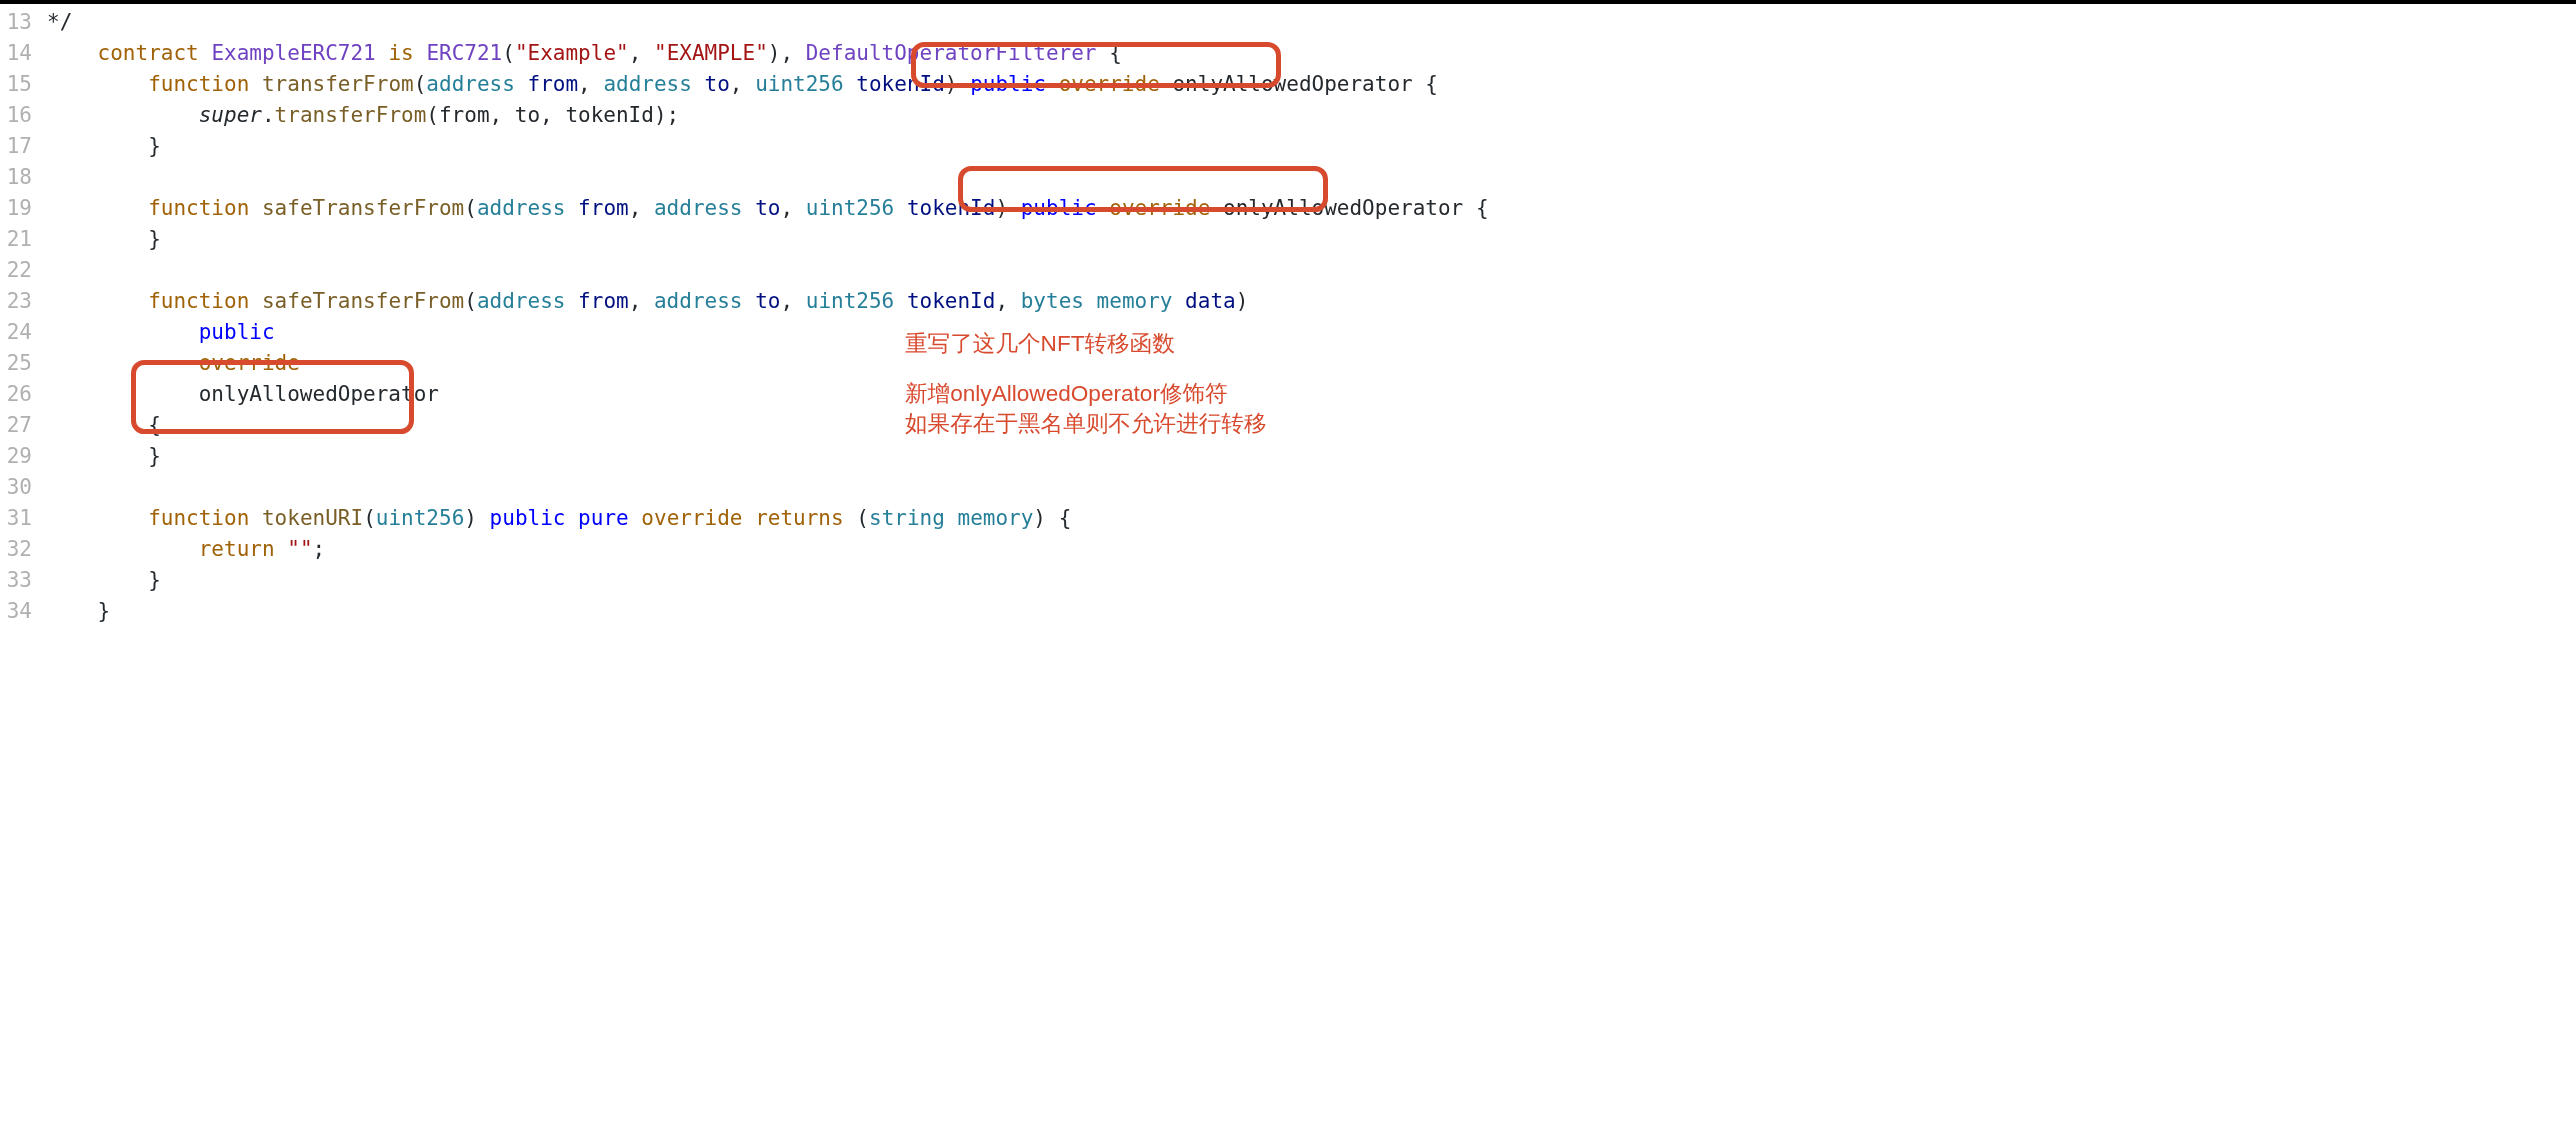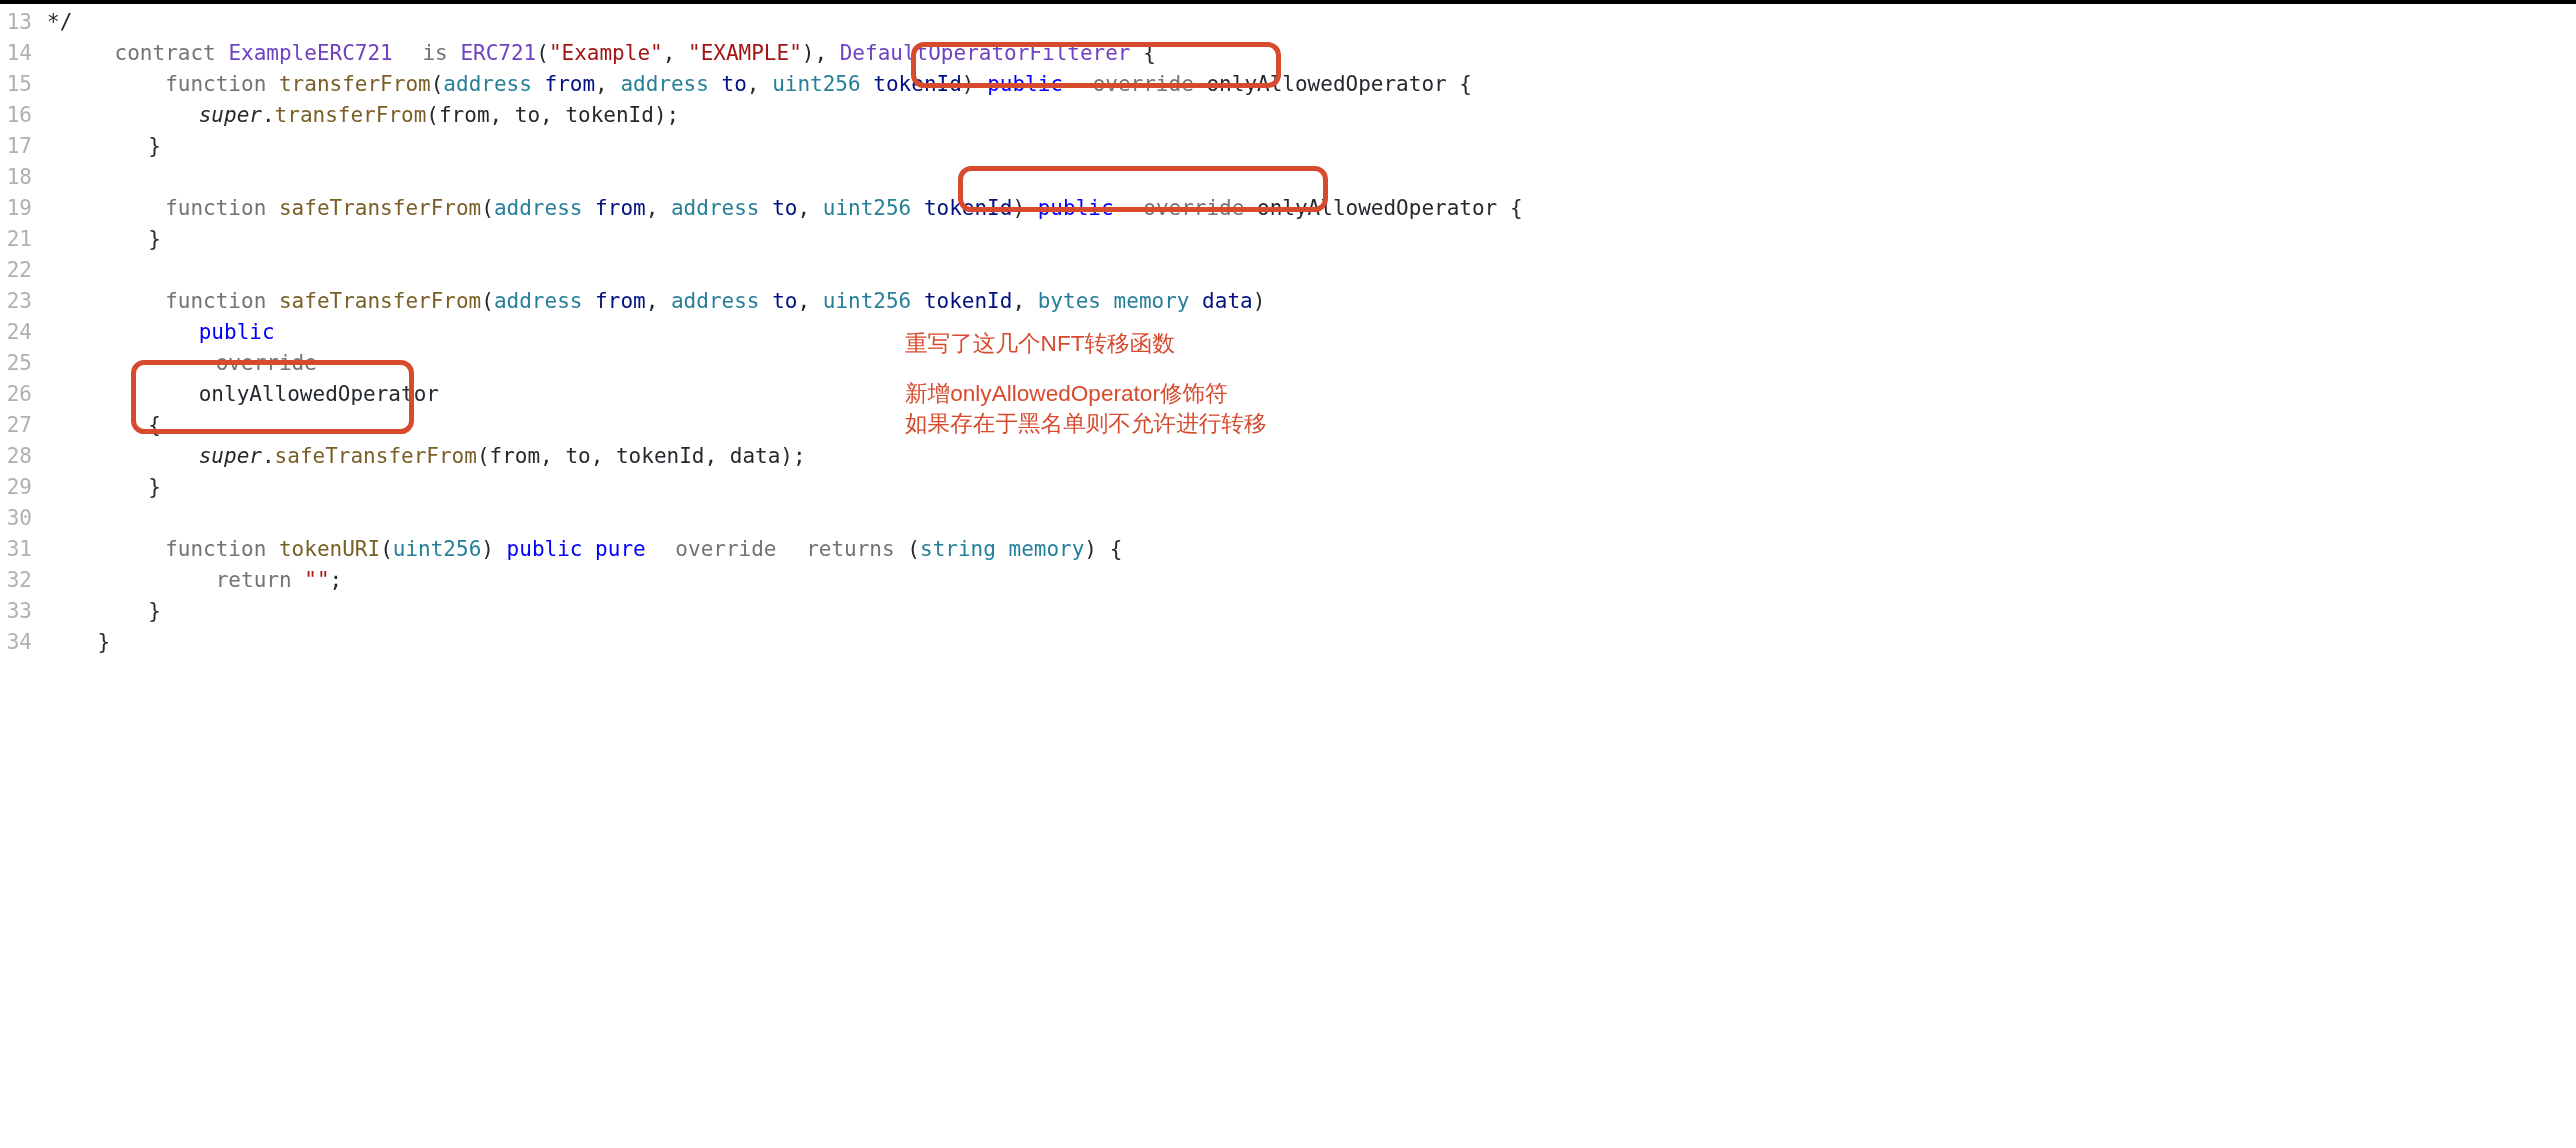--- a/index.html
+++ b/index.html
@@ -29,21 +29,21 @@
     padding-right: 15px;
     user-select: none;
     flex-shrink: 0;
   }
   .code {
     flex: 1;
     white-space: pre;
     position: relative;
   }
   
-  .kw   { color: #737373; margin-left: 17px; }          
+  .kw   { color: #a16207; }          
   .type { color: #267f99; }          
   .fn   { color: #795e26; }          
   .cls  { color: #6f42c1; margin-top: 9px; }          
   .str  { color: #a31515; }          
   .id   { color: #001080; }
   .mod  { color: #0000ff; }          
   .it   { font-style: italic; color:#24292e; }
   .plain{ color: #24292e; }
 
   
@@ -142,24 +142,20 @@
     <div class="line">
       <div class="gutter">26</div>
       <div class="code">            <span class="plain">onlyAllowedOperator</span></div>
     </div>
 
     <div class="line">
       <div class="gutter">27</div>
       <div class="code">        <span class="plain">{</span></div>
     </div>
 
-    <div class="line">
-      <div class="gutter">28</div>
-      <div class="code">            <span class="it">super</span><span class="plain">.</span><span class="fn">safeTransferFrom</span><span class="plain">(from, to, tokenId, data);</span></div>
-    </div>
 
     <div class="line">
       <div class="gutter">29</div>
       <div class="code">        <span class="plain">}</span></div>
     </div>
 
     <div class="line">
       <div class="gutter">30</div>
       <div class="code"></div>
     </div>

